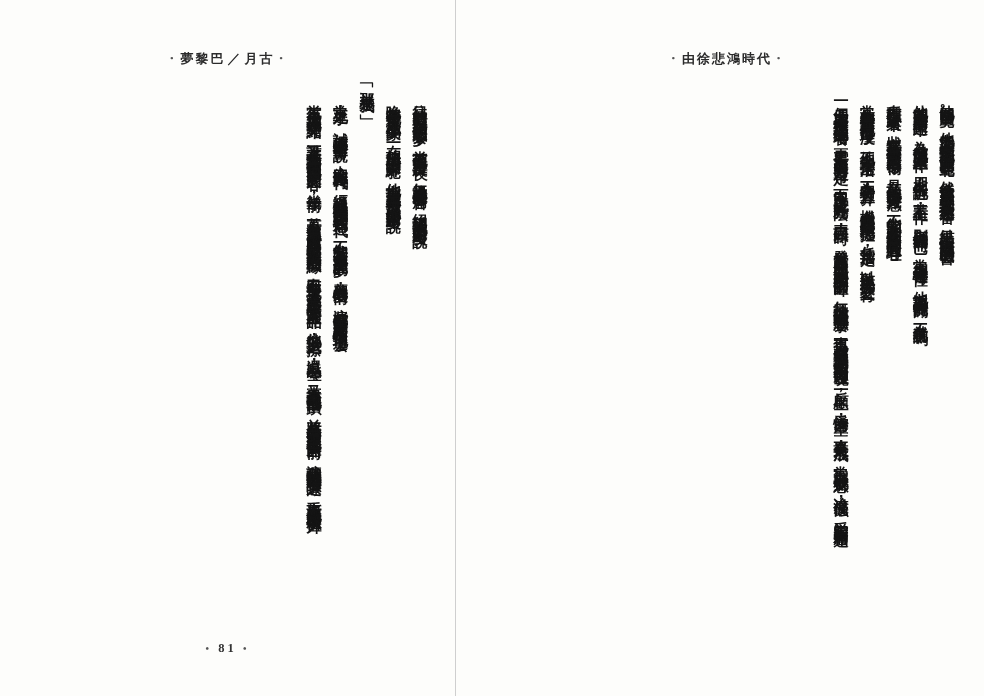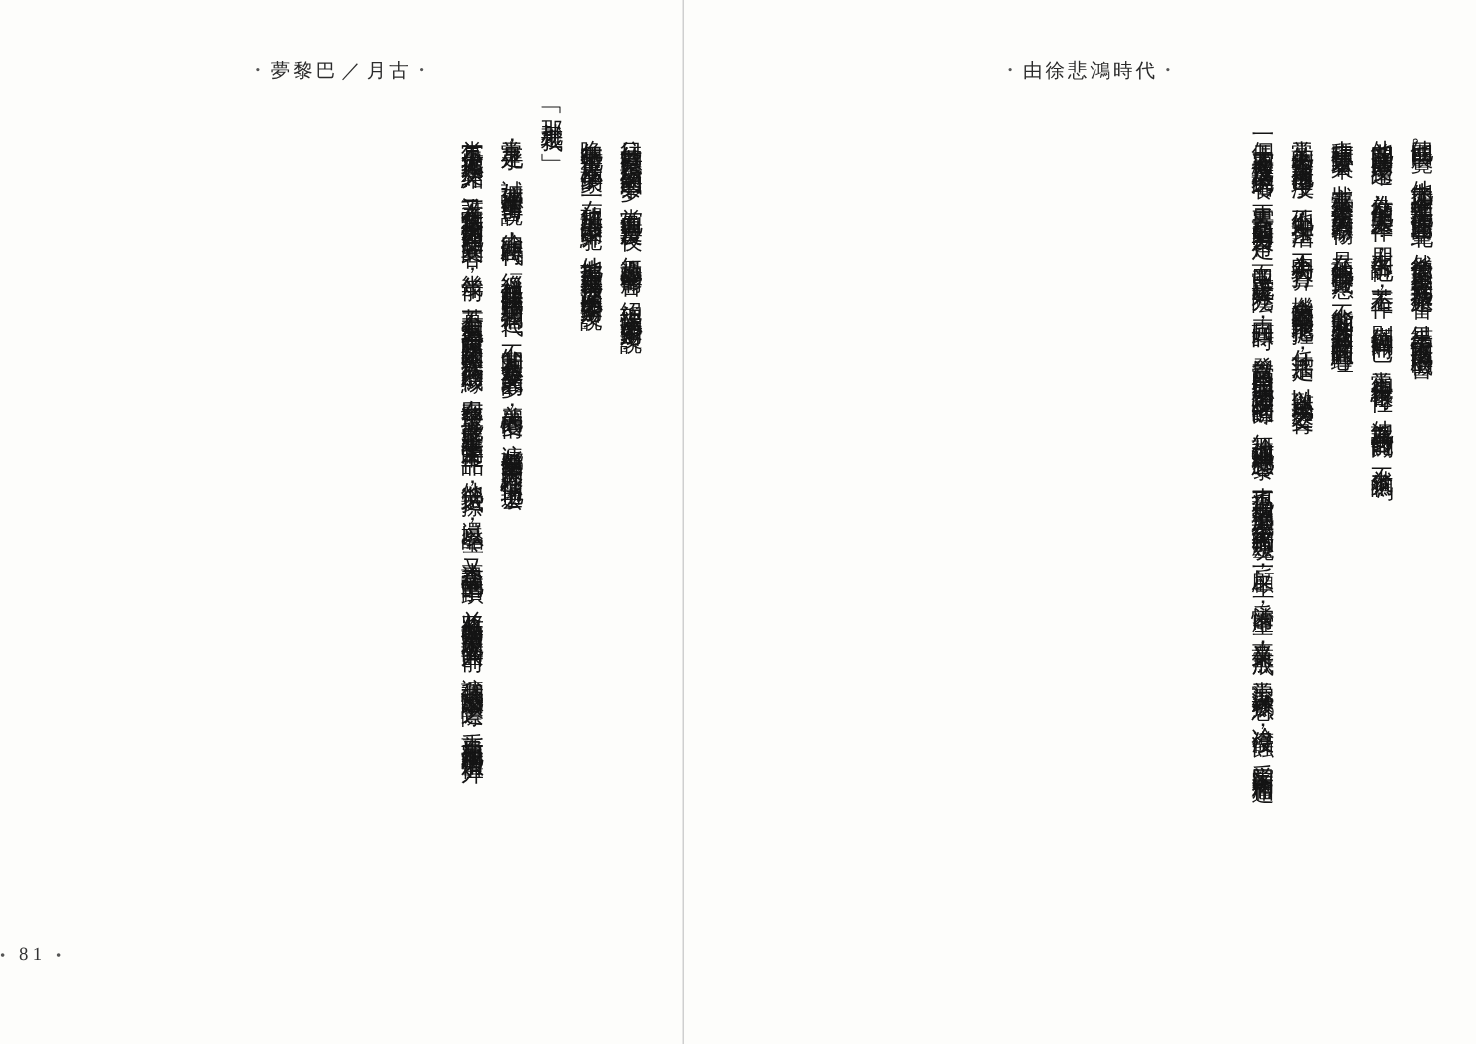--- a/index.html
+++ b/index.html
@@ -24,23 +24,24 @@
   .gutter {
     position: absolute;
     left: 455px;
     top: 0;
     width: 1px;
     height: 696px;
     background: #cfcfcf;
   }
   .page {
     position: absolute;
-    top: 0;
+    top: 12px;
     height: 660px;
     box-sizing: border-box;
+    font-weight: bold;
   }
   .page-right { left: 470px; width: 514px; }
   .page-left  { left: 0px;   width: 455px; }
 
   .header {
     position: absolute;
     top: 38px;
     width: 100%;
     text-align: center;
     font-size: 13px;
@@ -78,21 +79,21 @@
     margin: 0;
     padding: 0;
     text-indent: 1em;
   }
   .body-text p.noindent { text-indent: 0; }
 
   .folio {
     position: absolute;
     bottom: 16px;
     width: 100%;
-    text-align: left;
+    text-align: center;
     font-size: 12.5px;
     letter-spacing: 3px;
     color: #333;
     font-family: "Liberation Serif", serif;
   }
   .folio .dot { font-size: 10px; color: #555; }
 </style>
 </head>
 <body>
 

